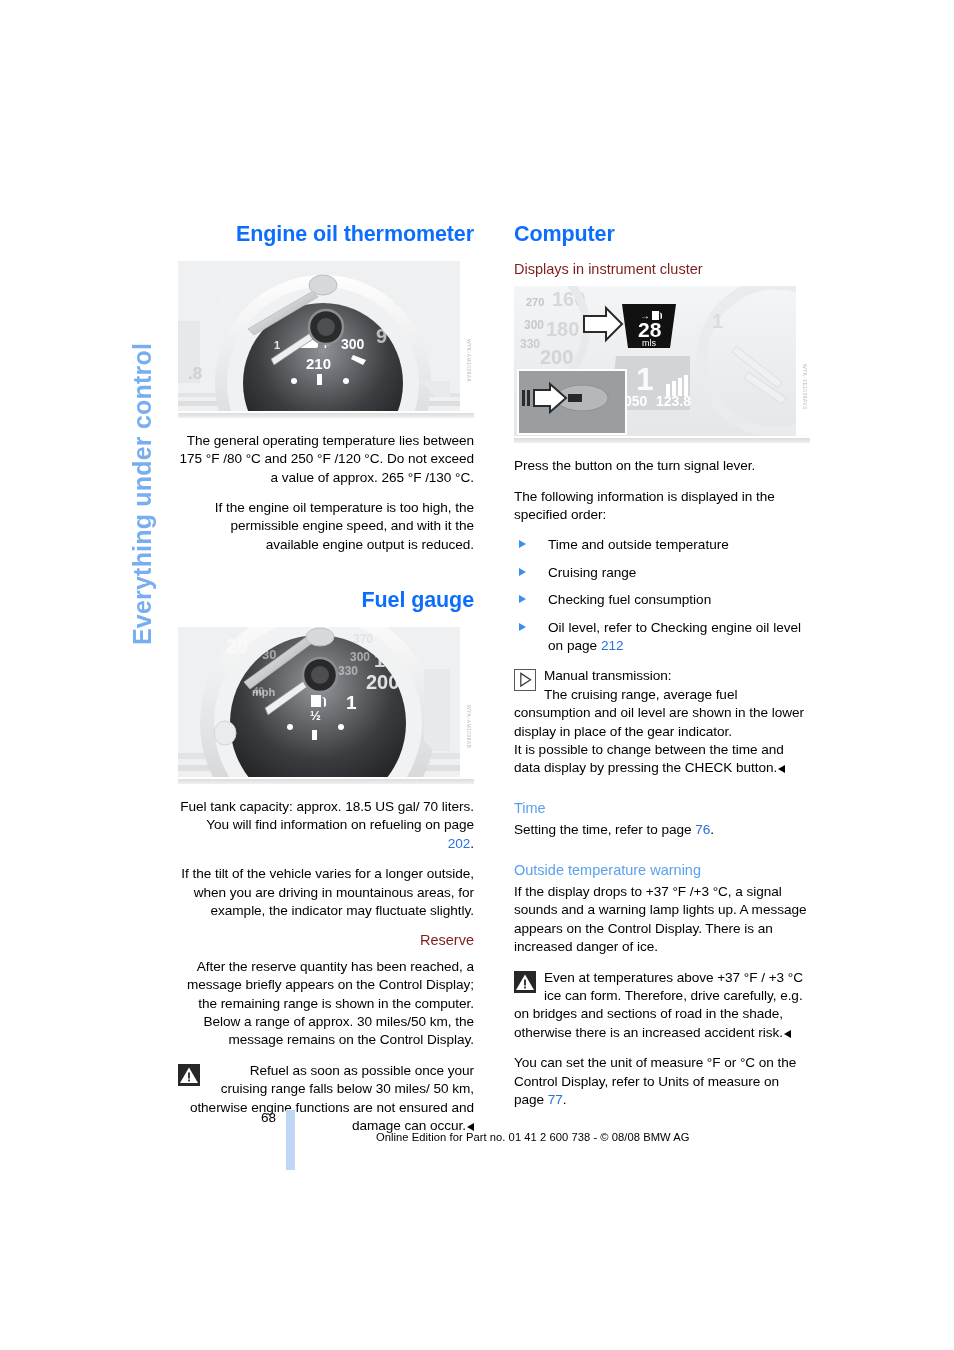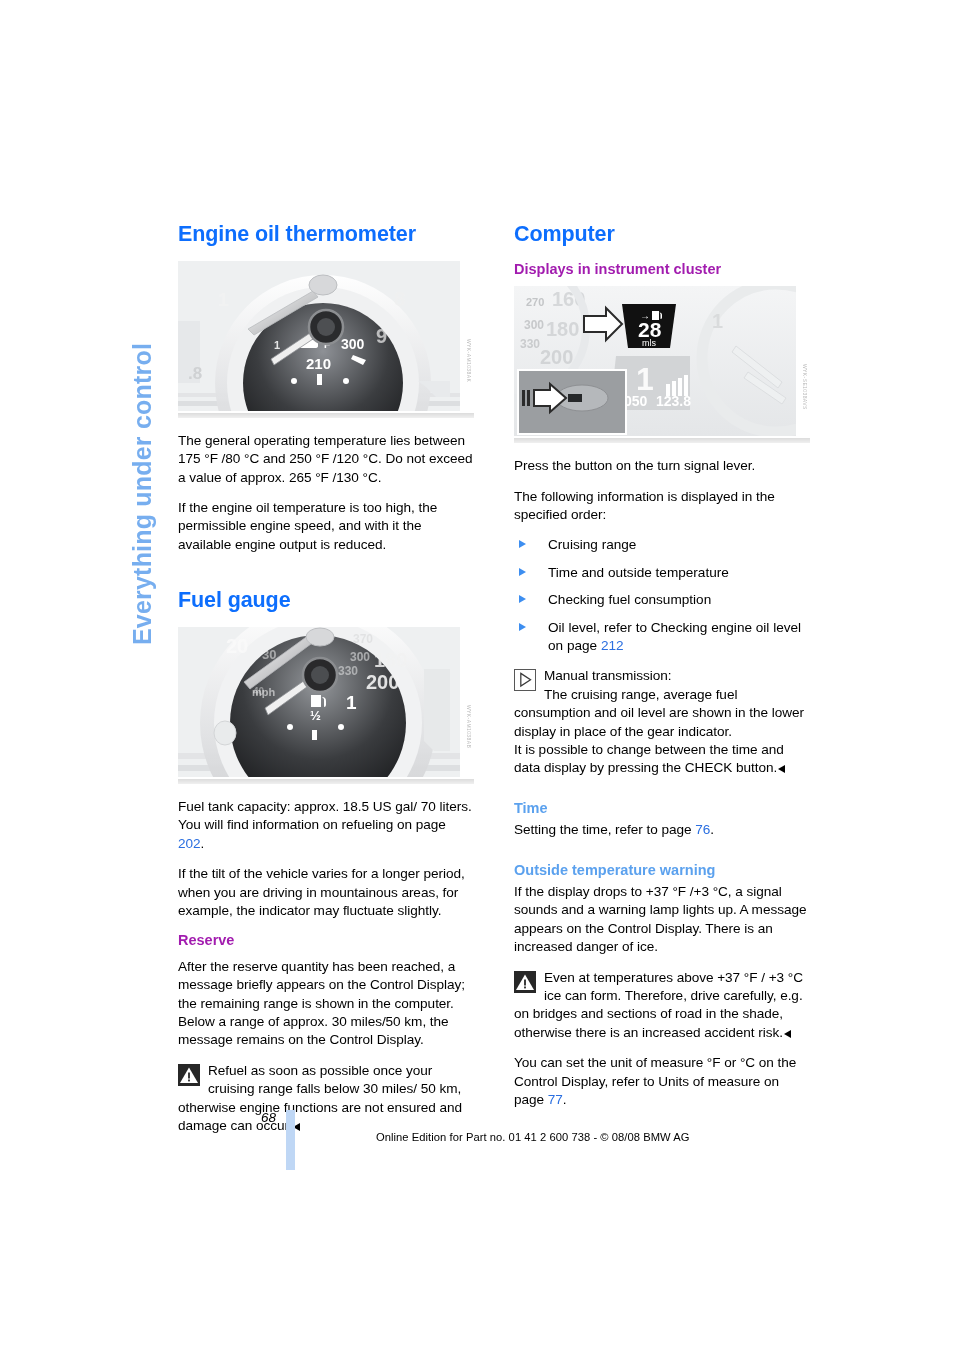--- a/index.html
+++ b/index.html
@@ -35,44 +35,44 @@
     line-height: 40px;
     white-space: nowrap;
   }
 
   
   .col {
     position: absolute;
     top: 222px;
     width: 296px;
   }
-  .col-left  { left: 178px; }
+  .col-left  { left: 178px; text-align: right; }
   .col-right { left: 514px; }
 
   h1.sec {
     color: #0d6efd;
     font-size: 21.5px;
     font-weight: bold;
     margin: 0 0 14px 0;
     letter-spacing: -0.1px;
     line-height: 1.15;
   }
   h1.sec.spaced { margin-top: 34px; }
 
   h2.sub {
-    color: #a21caf;
+    color: #7f1d1d;
     font-size: 14.5px;
-    font-weight: bold;
+    font-weight: normal;
     margin: 0 0 8px 0;
     line-height: 1.2;
   }
   h3.subtle {
     color: #5ba1ee;
     font-size: 14.5px;
-    font-weight: bold;
+    font-weight: normal;
     margin: 22px 0 4px 0;
     line-height: 1.2;
   }
 
   p.body {
     font-size: 13.6px;
     line-height: 18.4px;
     margin: 0 0 12px 0;
     letter-spacing: -0.05px;
   }
@@ -180,21 +180,20 @@
     margin-left: 1px;
   }
 
   
   .pagenum {
     position: absolute;
     left: 261px;
     top: 1110px;
     font-size: 13.5px;
     color: #000;
-    font-style: italic;
   }
   .footbar {
     position: absolute;
     left: 286px;
     top: 1110px;
     width: 9px;
     height: 60px;
     background: #bfd7f5;
   }
   .footer-text {
@@ -333,21 +332,21 @@
           <ellipse cx="47" cy="106" rx="11" ry="12" fill="#e9ebec" stroke="#d3d5d7"></ellipse>
           <path d="M246 42 L272 42 L272 124 L256 124 L246 114 Z" fill="#e7e9ea"></path>
         </svg>
       </div>
       <div class="fig-code">WYK-AM1038AB</div>
       <div class="fig-baseline"></div>
     </div>
 
     <p class="body"><span>Fuel tank capacity: approx. 18.5 US gal/ 70 liters. You will find information on refueling on page </span><span class="pgref">202</span><span>.</span></p>
 
-    <p class="body">If the tilt of the vehicle varies for a longer period, when you are driving in mountainous areas, for example, the indicator may fluctuate slightly.</p>
+    <p class="body">If the tilt of the vehicle varies for a longer outside, when you are driving in mountainous areas, for example, the indicator may fluctuate slightly.</p>
 
     <h2 class="sub" style="">Reserve</h2>
     <p class="body">After the reserve quantity has been reached, a message briefly appears on the Control Display; the remaining range is shown in the computer. Below a range of approx. 30 miles/50 km, the message remains on the Control Display.</p>
 
     <div class="note">
       <span class="badge warn">
         <svg width="22" height="22" viewBox="0 0 22 22">
             <rect width="22" height="22" fill="#272727"></rect>
             <path d="M11 3.5 L20 19 L2 19 Z" fill="#ffffff"></path>
             <rect x="10.1" y="8.5" width="1.8" height="6" fill="#272727"></rect>
@@ -419,22 +418,22 @@
         </svg>
       </div>
       <div class="fig-code">WYK-SE1038AVS</div>
       <div class="fig-baseline"></div>
     </div>
 
     <p class="body">Press the button on the turn signal lever.</p>
     <p class="body">The following information is displayed in the specified order:</p>
 
     <ul class="bullets">
+      <li><span class="tri"></span><span>Time and outside temperature</span></li>
       <li><span class="tri"></span><span>Cruising range</span></li>
-      <li><span class="tri"></span><span>Time and outside temperature</span></li>
       <li><span class="tri"></span><span>Checking fuel consumption</span></li>
       <li><span class="tri"></span><span>Oil level, refer to Checking engine oil level on page </span><span class="pgref">212</span></li>
     </ul>
 
     <div class="note">
       <span class="badge tri-box">
         <svg width="19.4" height="19.4" viewBox="0 0 20 20">
             <path d="M6 3.5 L16 10 L6 16.5 Z" fill="none" stroke="#3a3a3a" stroke-width="1.3"></path>
           </svg>
       </span>

